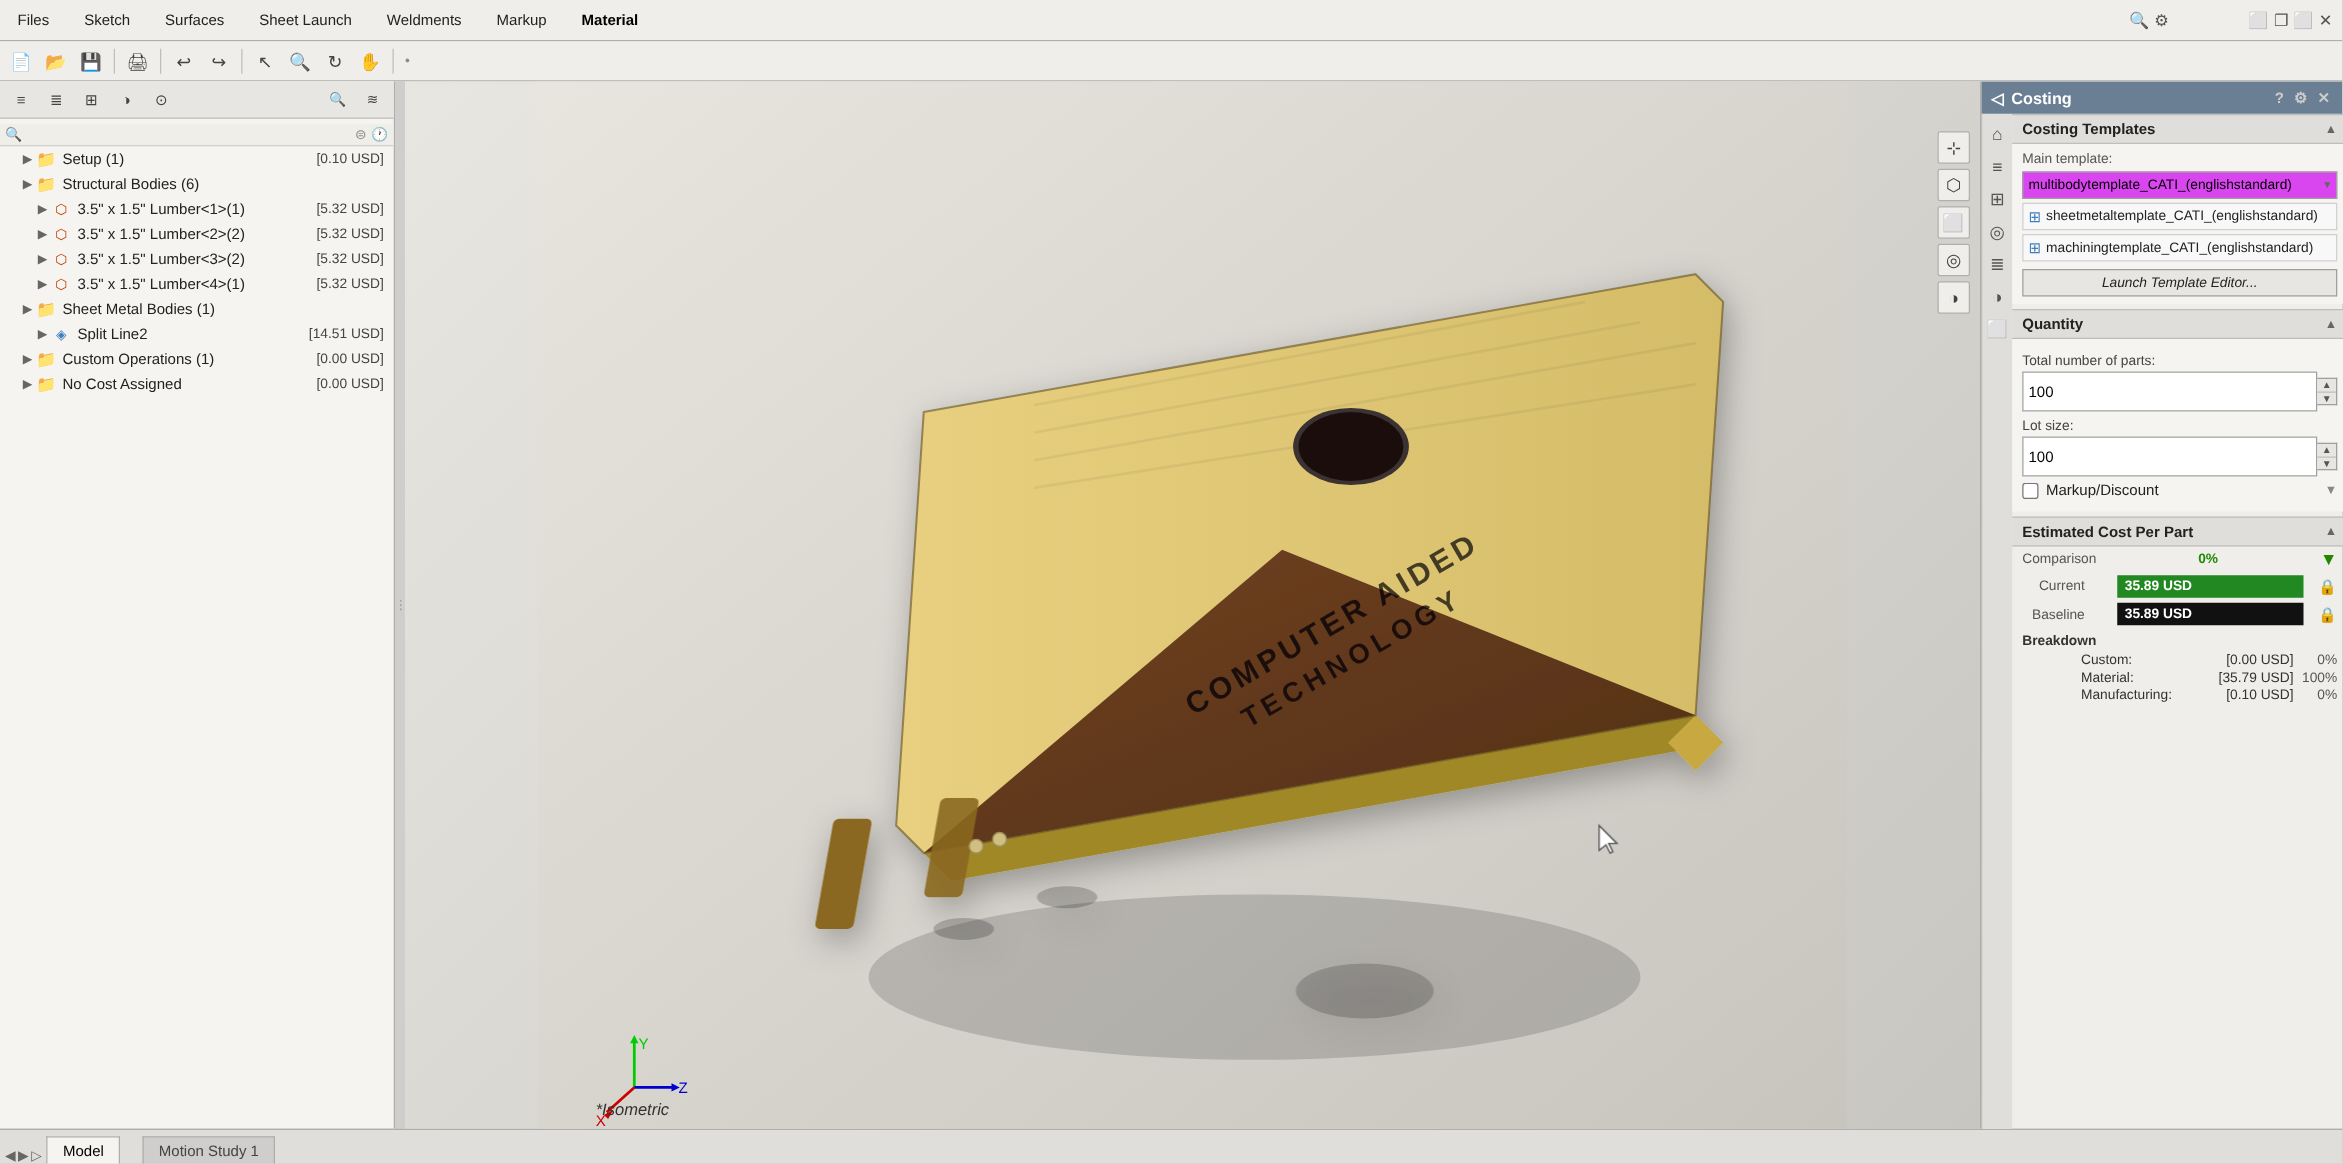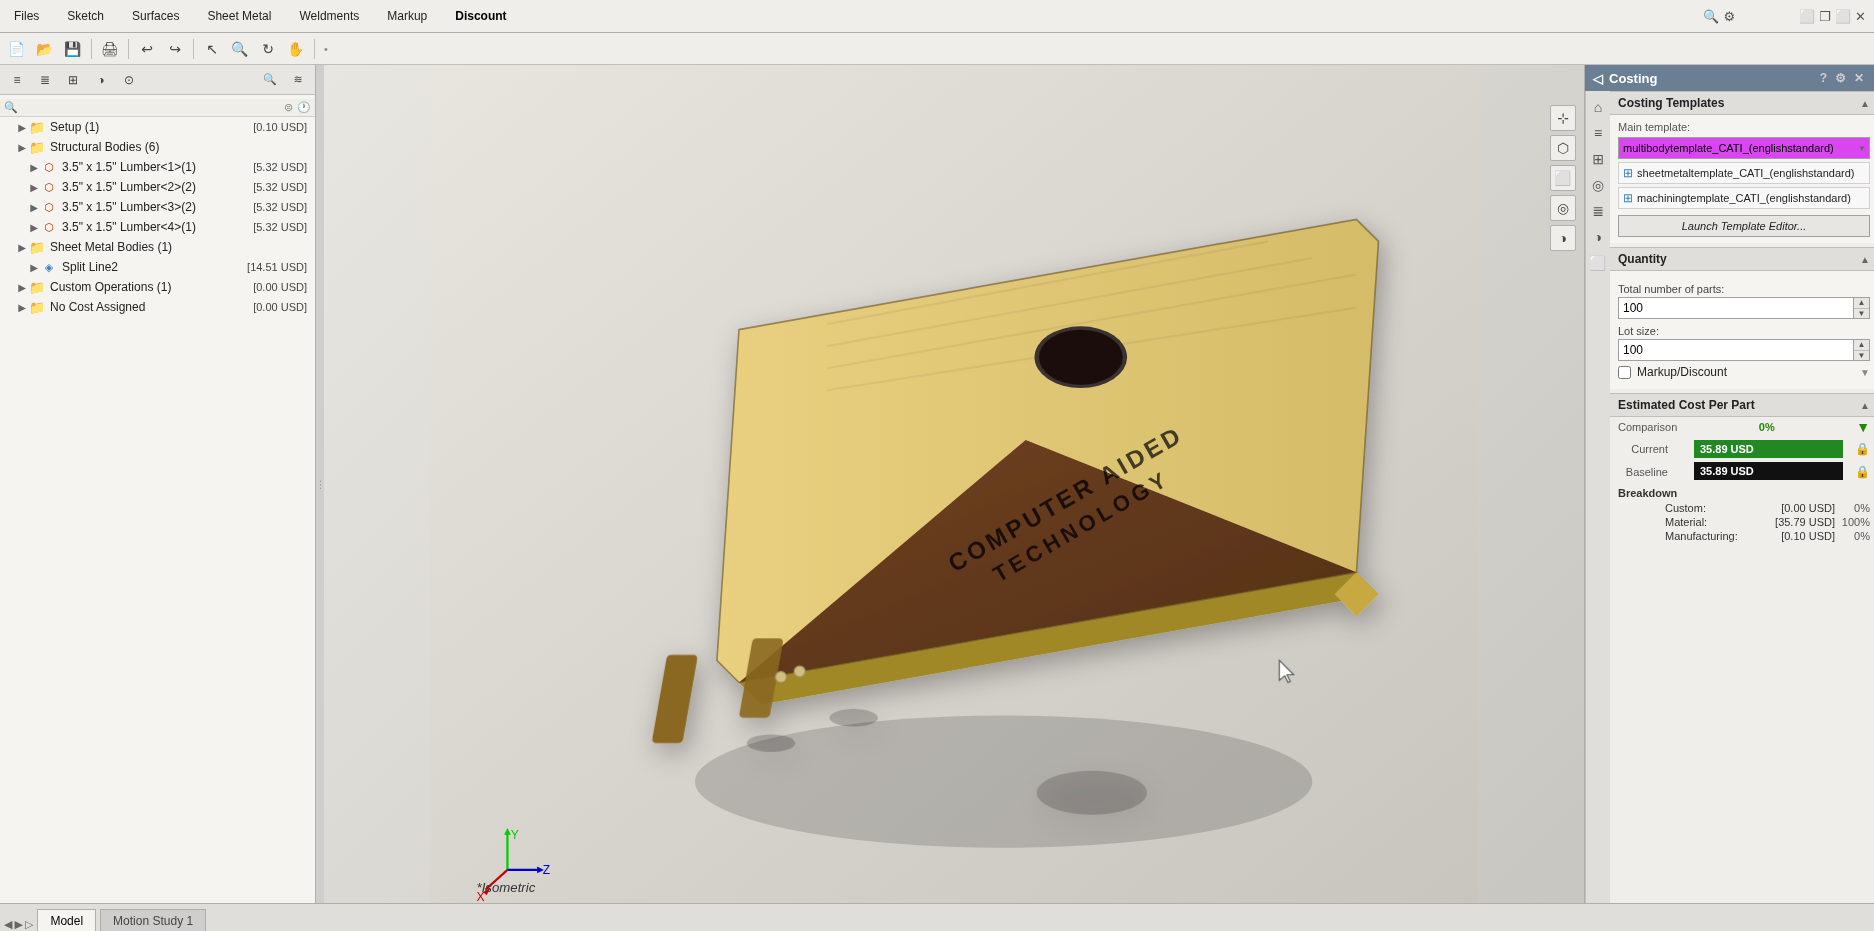--- a/index.html
+++ b/index.html
@@ -227,21 +227,21 @@
       color: #444;
       margin-bottom: 2px;
       margin-top: 6px;
     }
     .field-input-row {
       display: flex;
       align-items: center;
     }
     .field-input {
       flex: 1;
-      height: 22px;
+      height: 32px;
       border: 1px solid #a0a0a0;
       background: white;
       font-size: 12px;
       padding: 0 4px;
     }
     .spin-btns {
       display: flex;
       flex-direction: column;
       width: 16px;
       height: 22px;
@@ -356,21 +356,21 @@
       align-items: flex-end;
       padding: 0 4px;
     }
     .btab {
       padding: 4px 12px 3px;
       font-size: 12px;
       cursor: pointer;
       background: #d0cecc;
       border: 1px solid #b0aeaa;
       border-bottom: none;
-      margin-right: 4px;
+      margin-right: 18px;
       color: #444;
     }
     .btab.active {
       background: #f5f4f0;
       color: #000;
       font-weight: 500;
     }
     .btab-icons {
       display: flex;
       align-items: center;
@@ -404,24 +404,24 @@
       cursor: pointer;
     }
   </style>
 </head>
 <body>
 
 <div class="top-toolbar">
   <span class="menu-item">Files</span>
   <span class="menu-item">Sketch</span>
   <span class="menu-item">Surfaces</span>
-  <span class="menu-item">Sheet Metal</span>
+  <span class="menu-item">Sheet Launch</span>
   <span class="menu-item">Weldments</span>
   <span class="menu-item">Markup</span>
-  <span class="menu-item active">Discount</span>
+  <span class="menu-item active">Material</span>
   <div style="margin-left:auto; display:flex; gap:4px;">
     <span style="font-size:13px; color:#555; cursor:pointer;">🔍</span>
     <span style="font-size:13px; color:#555; cursor:pointer;">⚙</span>
     <span style="font-size:13px; color:#555; cursor:pointer; margin-left:60px;">⬜</span>
     <span style="font-size:13px; color:#555; cursor:pointer;">❐</span>
     <span style="font-size:13px; color:#555; cursor:pointer;">⬜</span>
     <span style="font-size:13px; color:#555; cursor:pointer;">✕</span>
   </div>
 </div>
 

